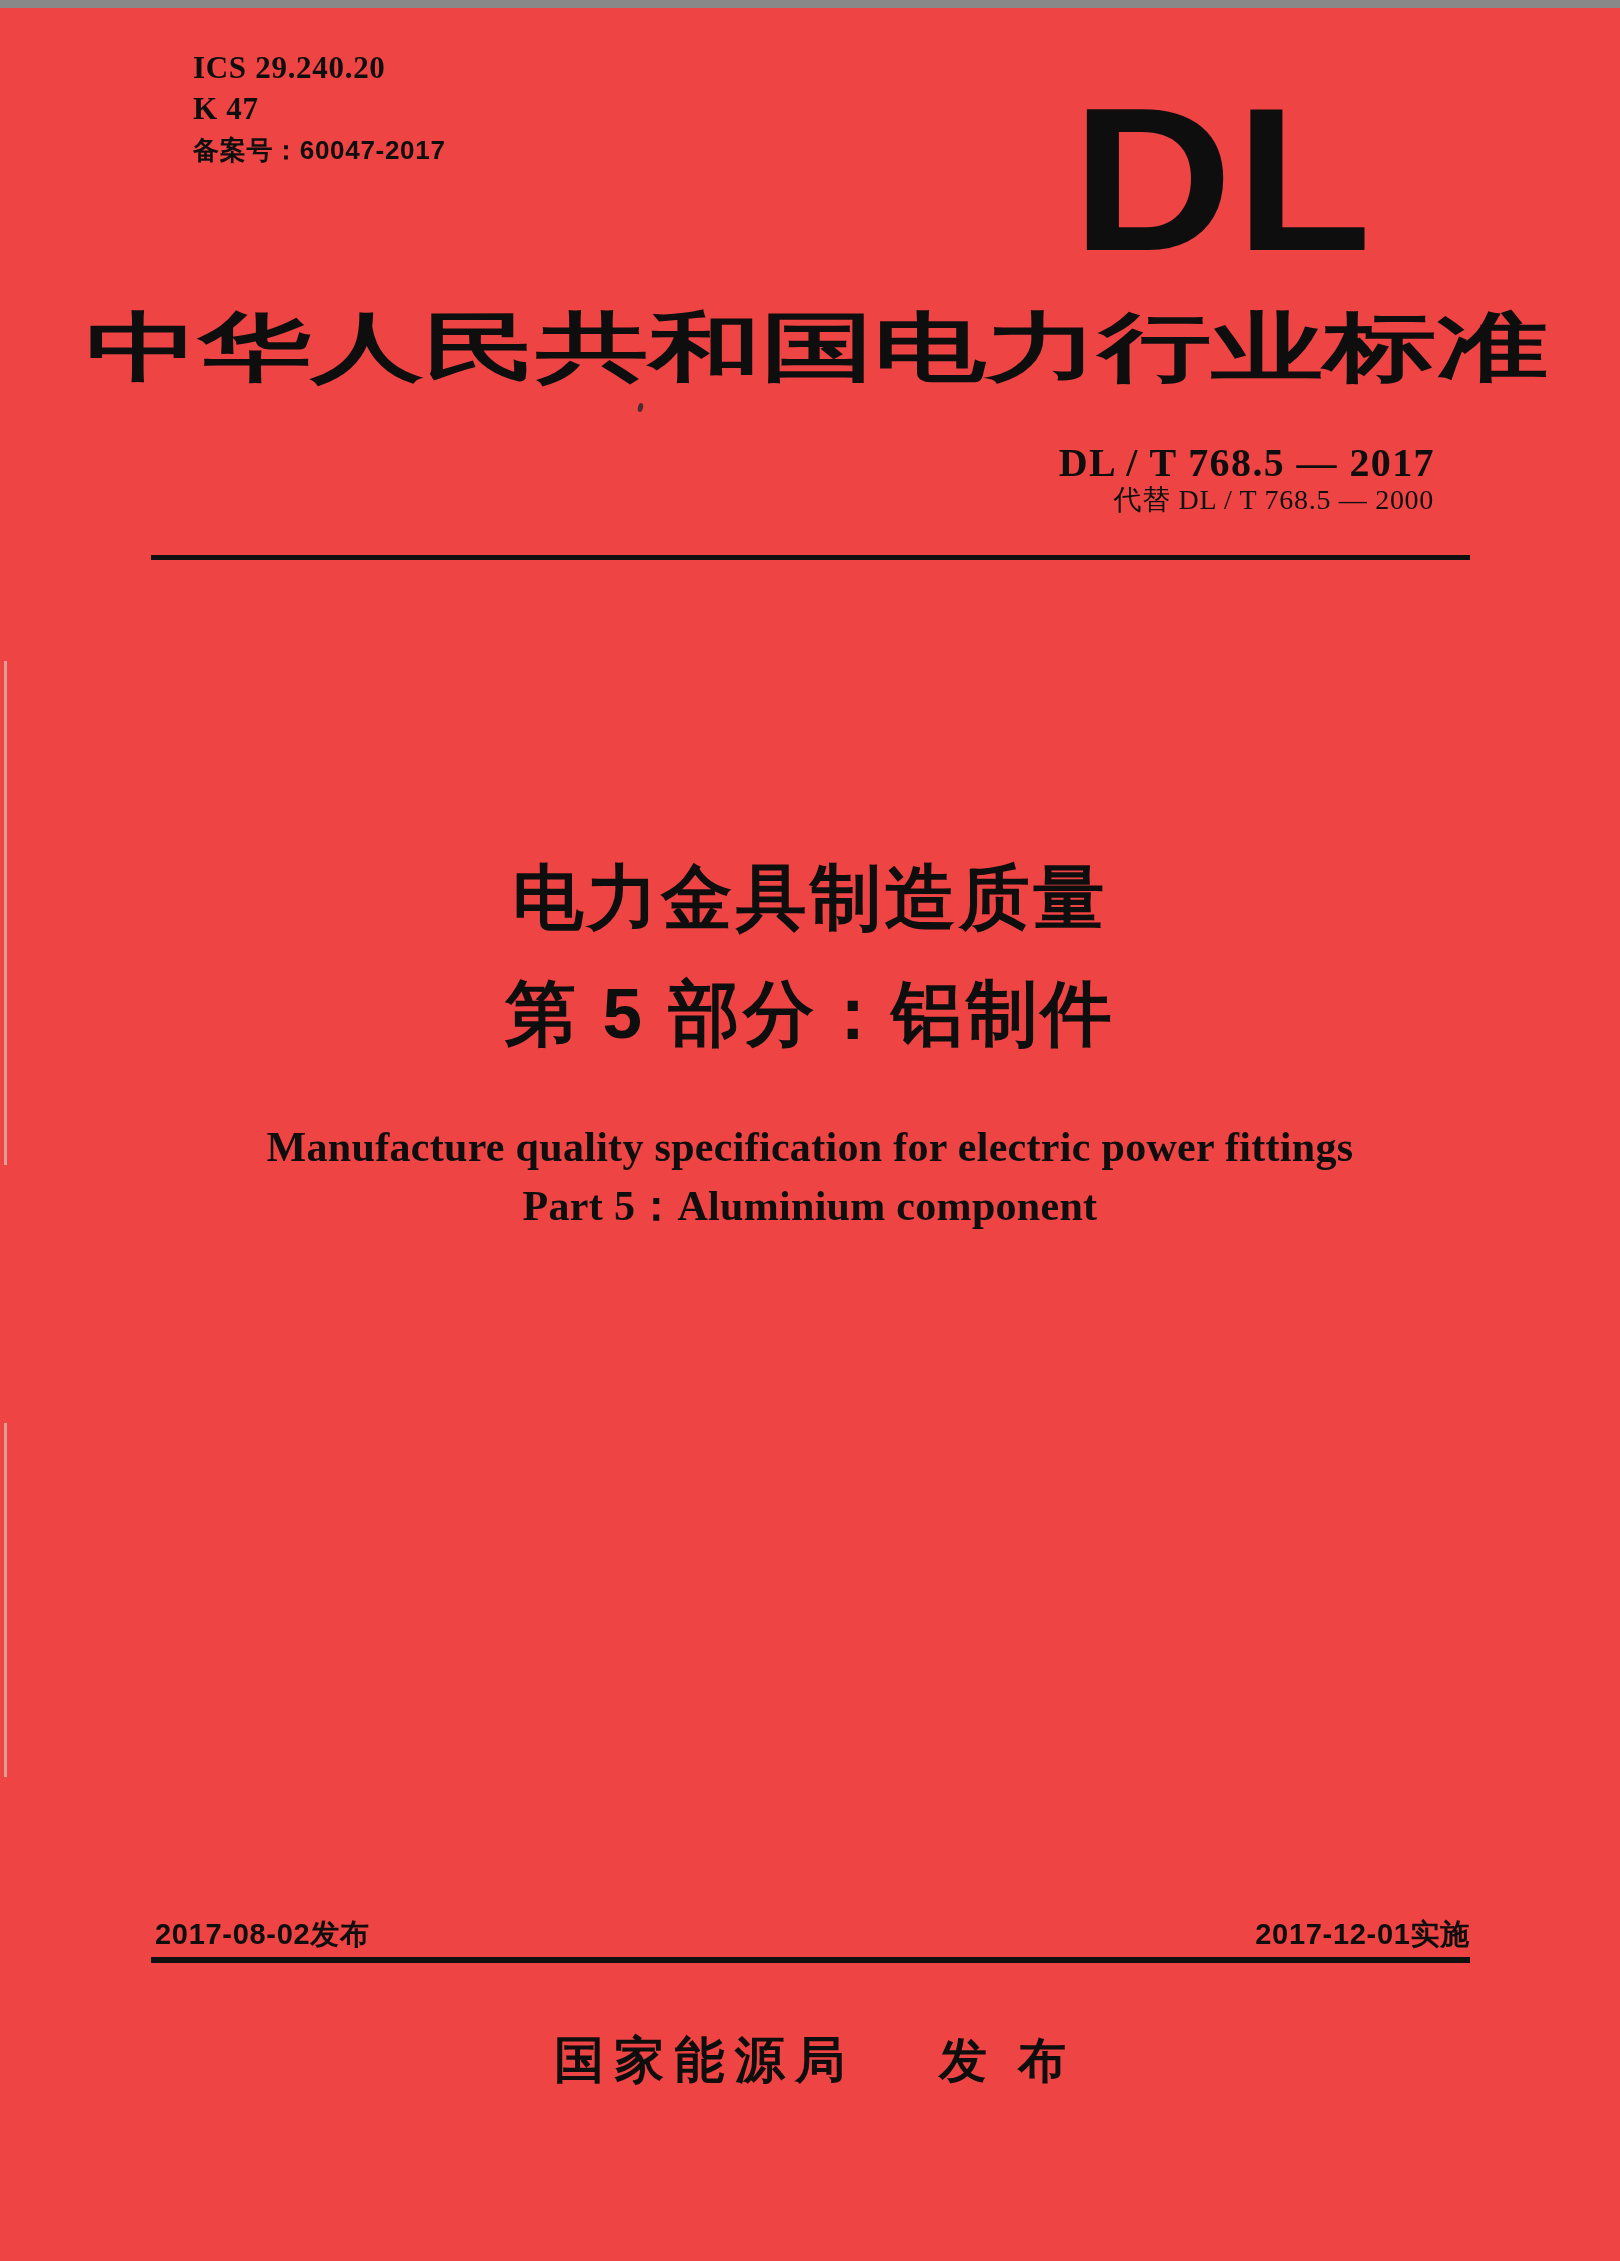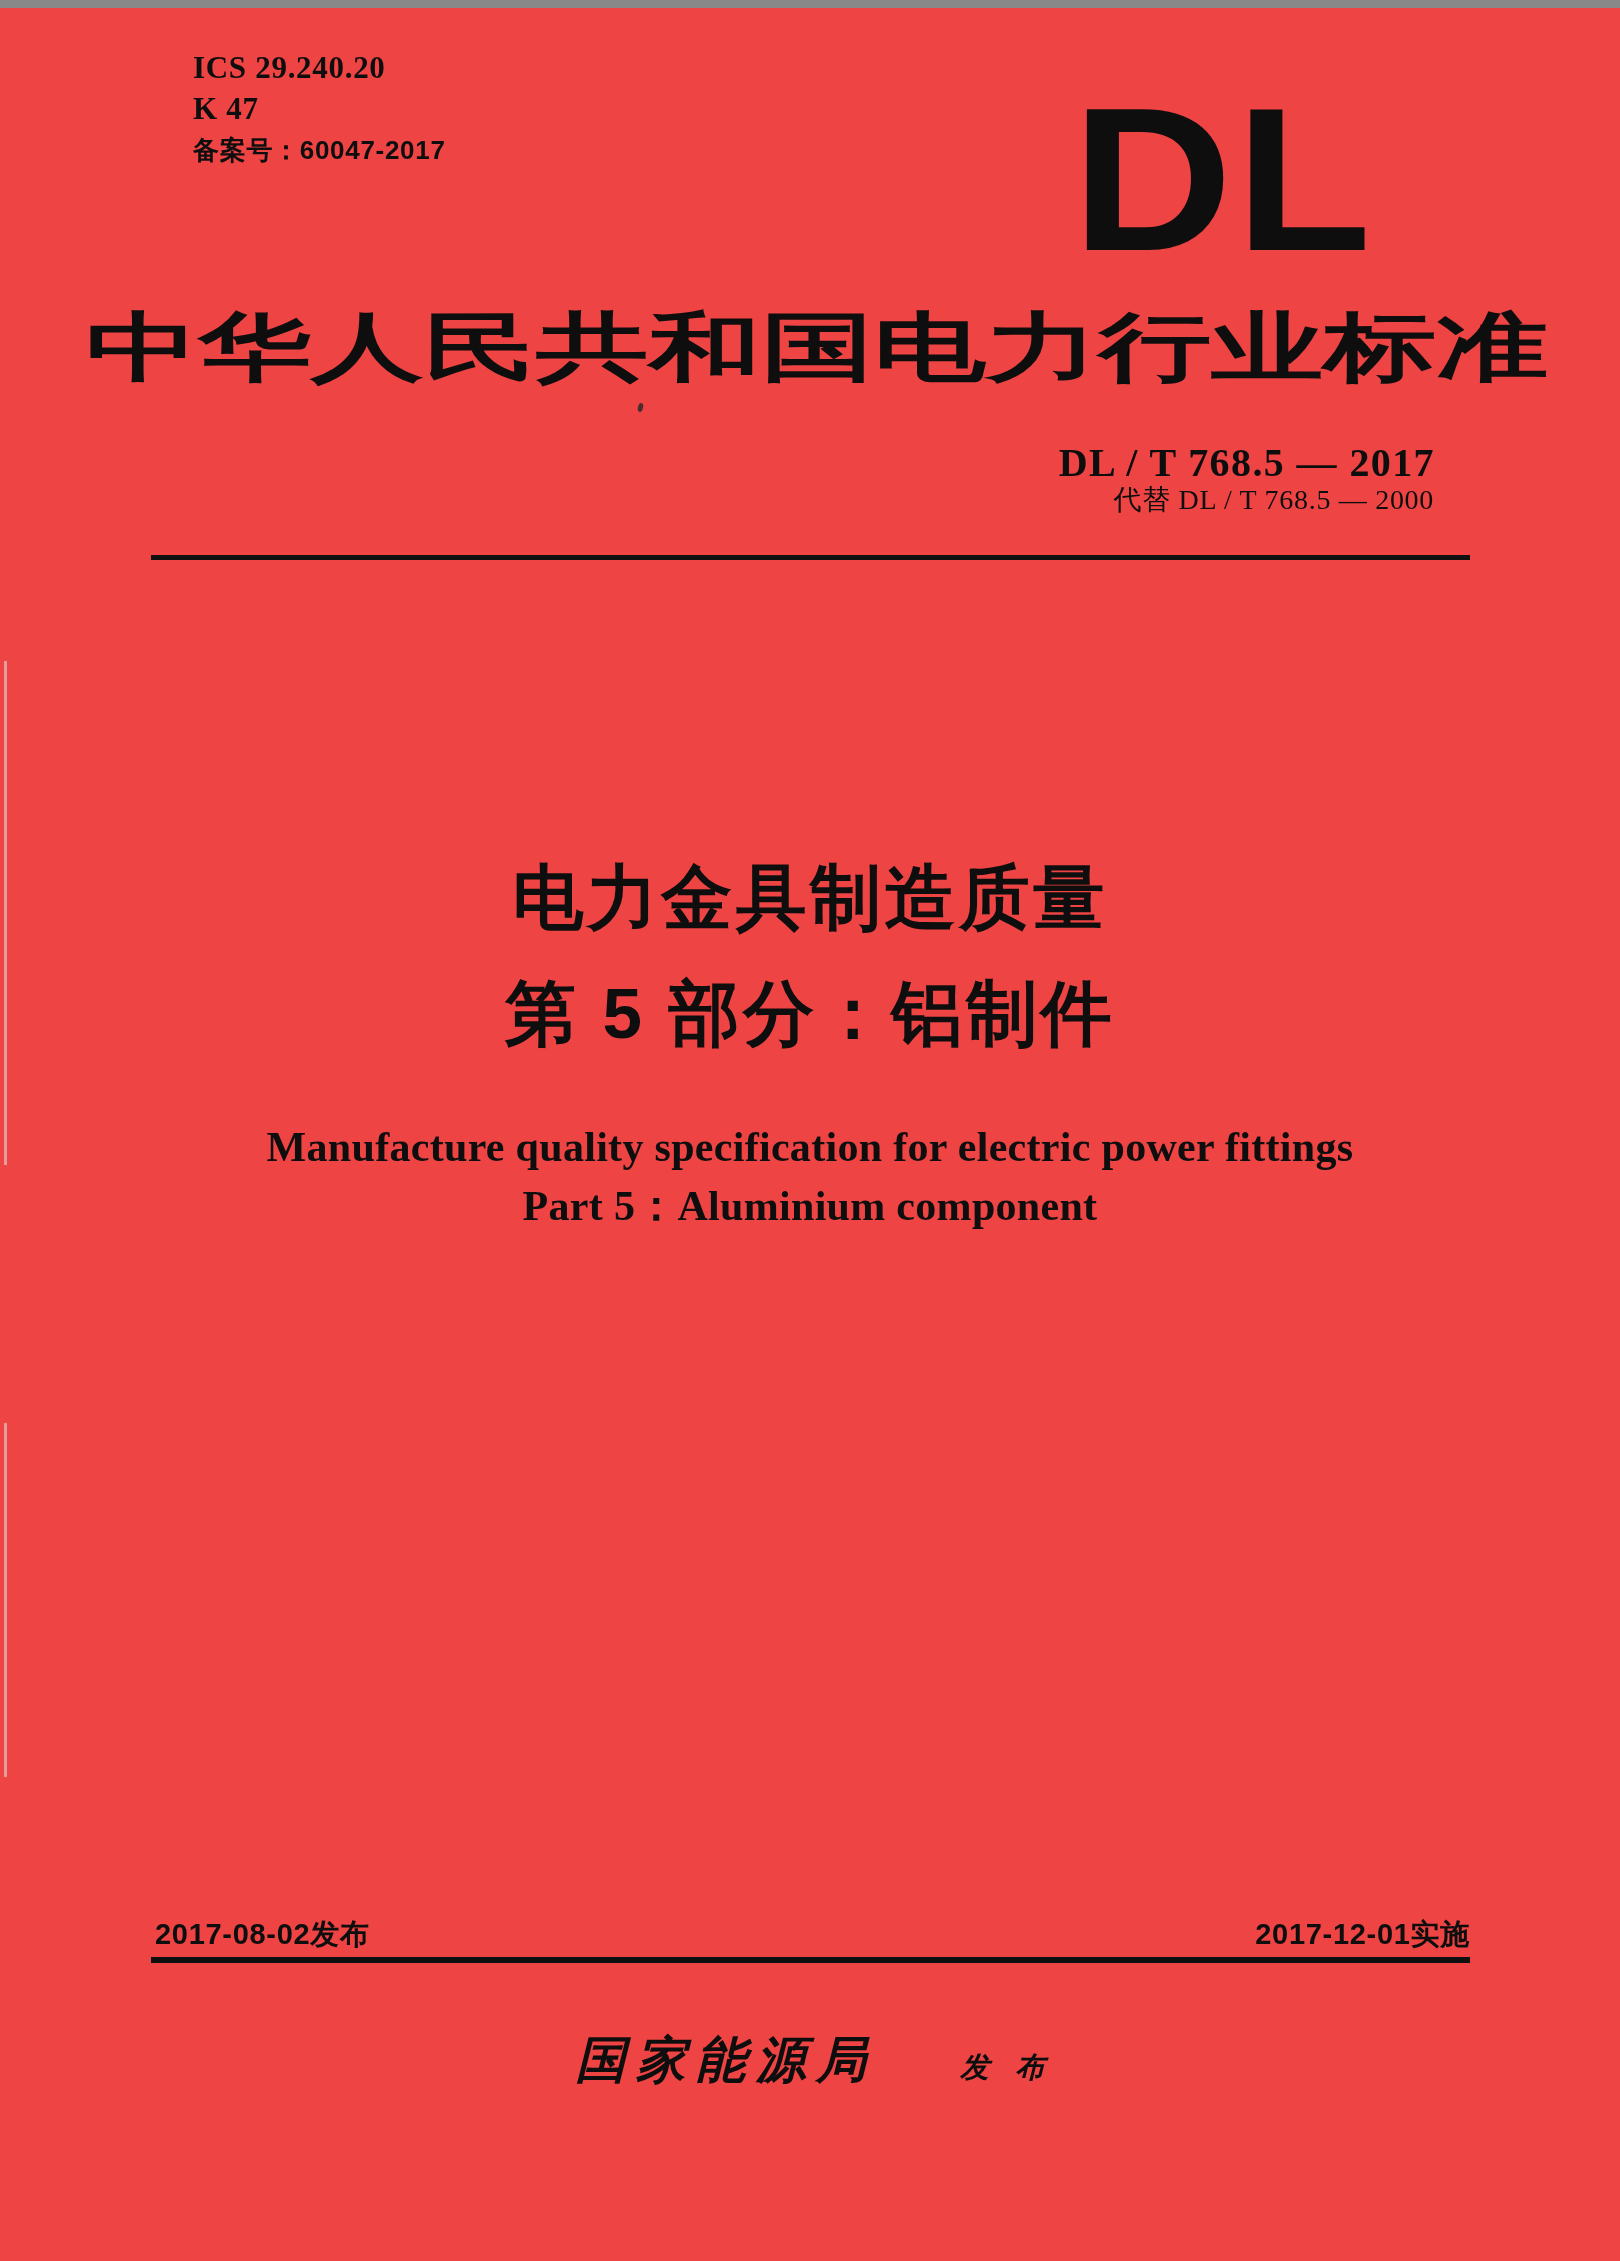--- a/index.html
+++ b/index.html
@@ -87,30 +87,29 @@
     font-weight: bold; font-size: 29px; line-height: 37px; letter-spacing: 0.7px;
   }
   .issue { left: 155px; }
   .impl  { right: 150px; }
 
   
   .pub-row {
     left: 0; top: 2026px; width: 100%;
     display: flex; justify-content: center; align-items: baseline;
     gap: 94px;
-    font-style: italic;
   }
   .pub-name {
     font-family: "Liberation Serif", "DejaVu Serif", serif;
     font-weight: bold; font-size: 50px; line-height: 52px;
     letter-spacing: 10.2px; margin-right: -10.2px;
   }
   .pub-label {
     font-family: "Liberation Serif", "DejaVu Serif", serif;
-    font-weight: bold; font-size: 29px; line-height: 41px;
+    font-weight: bold; font-size: 48px; line-height: 41px;
     letter-spacing: 9.5px; margin-right: -9.5px;
   }
 
   
   .speck {
     position: absolute; background: #2a2a2a; border-radius: 50%;
     opacity: 0.85;
   }
   .speck-1 { left: 638px; top: 395px; width: 4.8px; height: 8.8px; transform: rotate(14deg); }
   .edge-streak {

